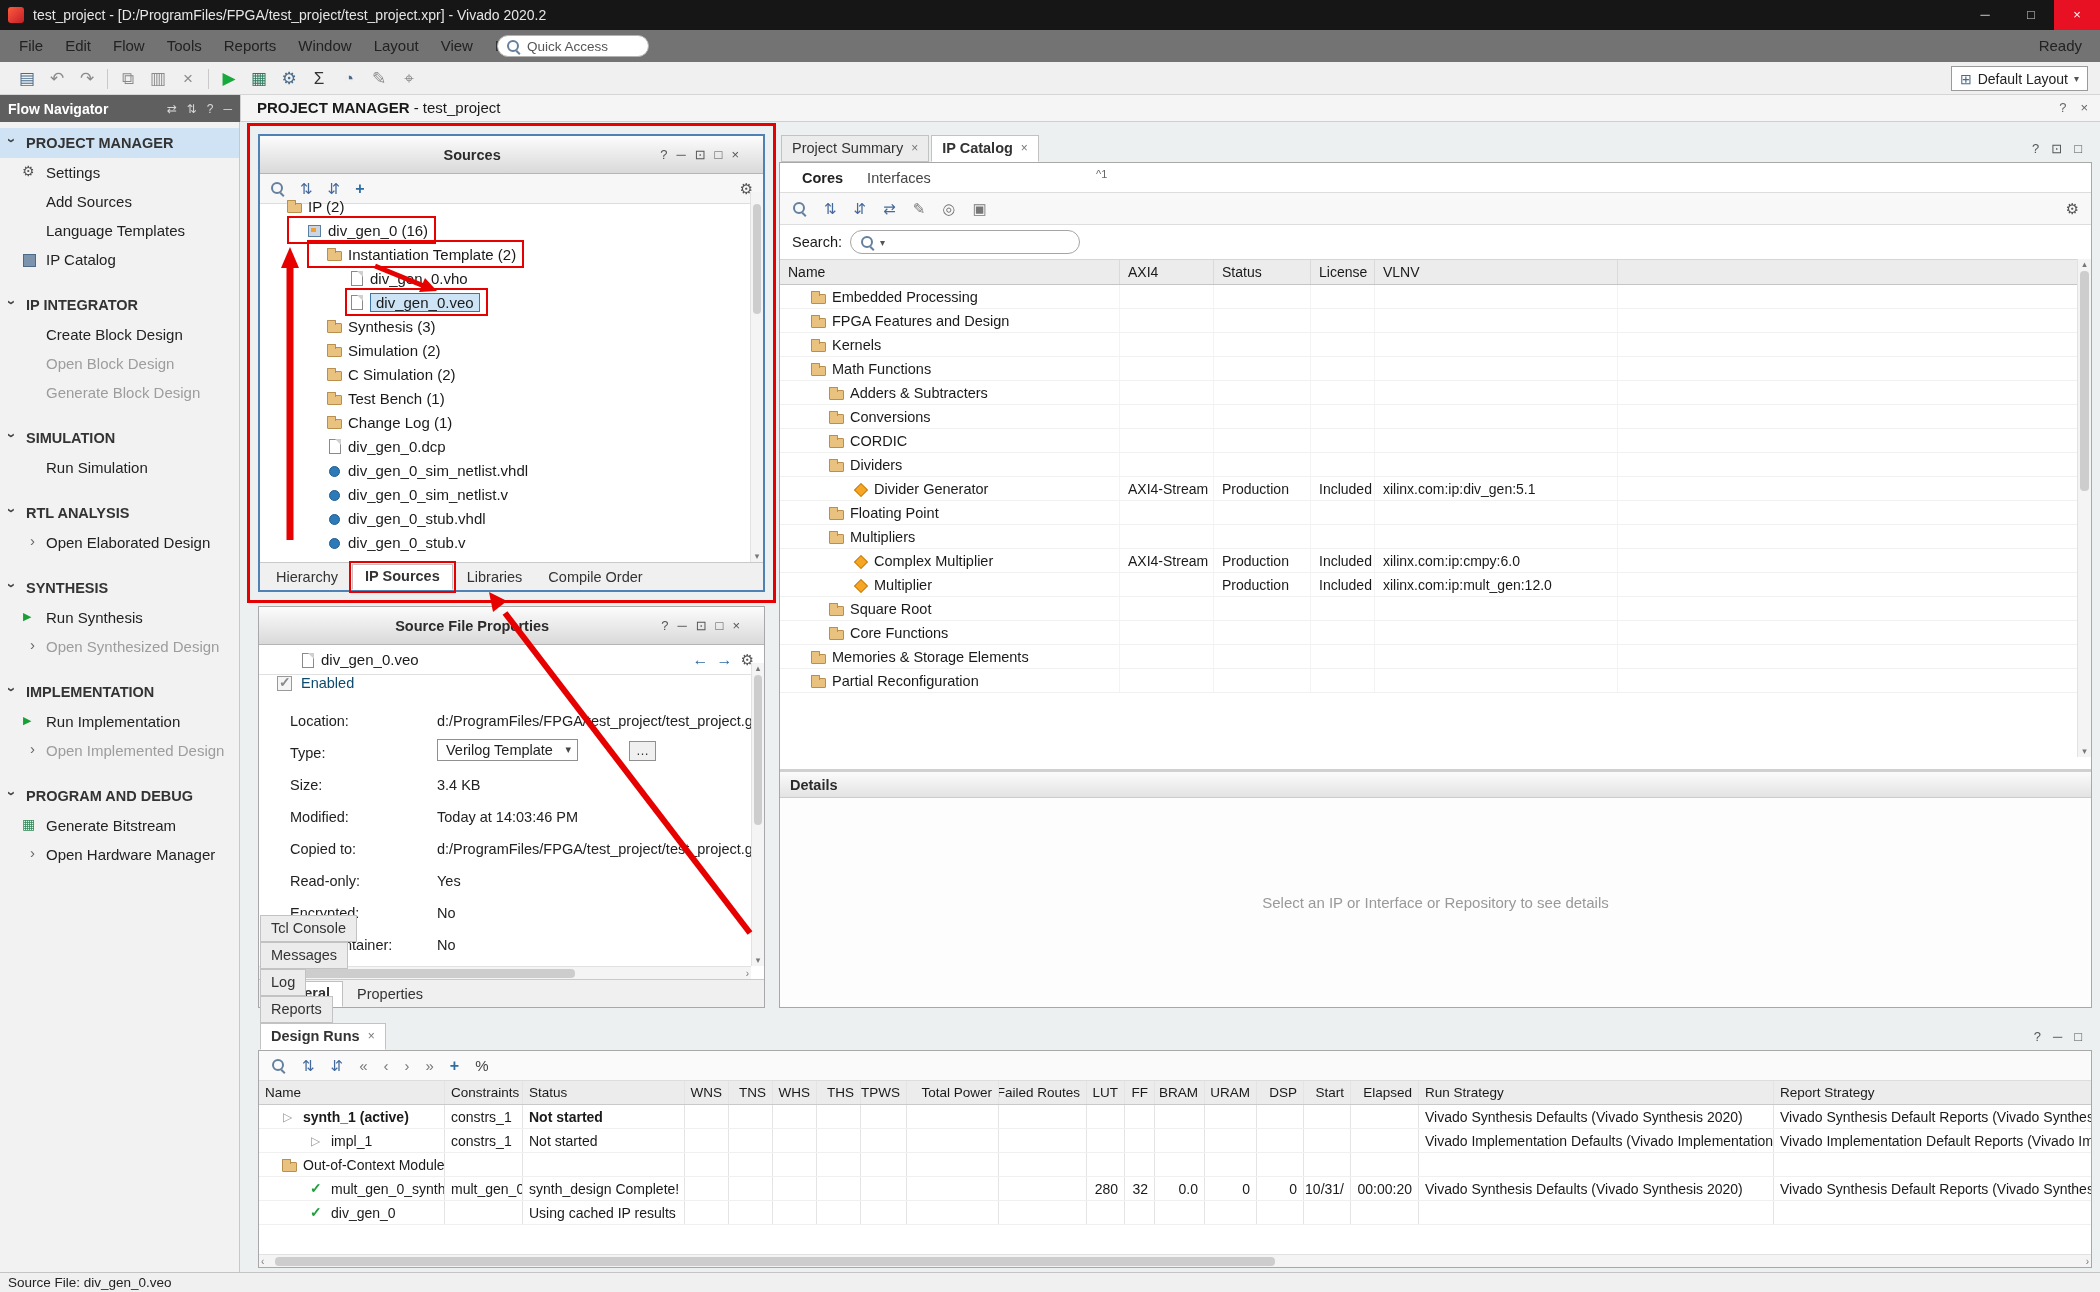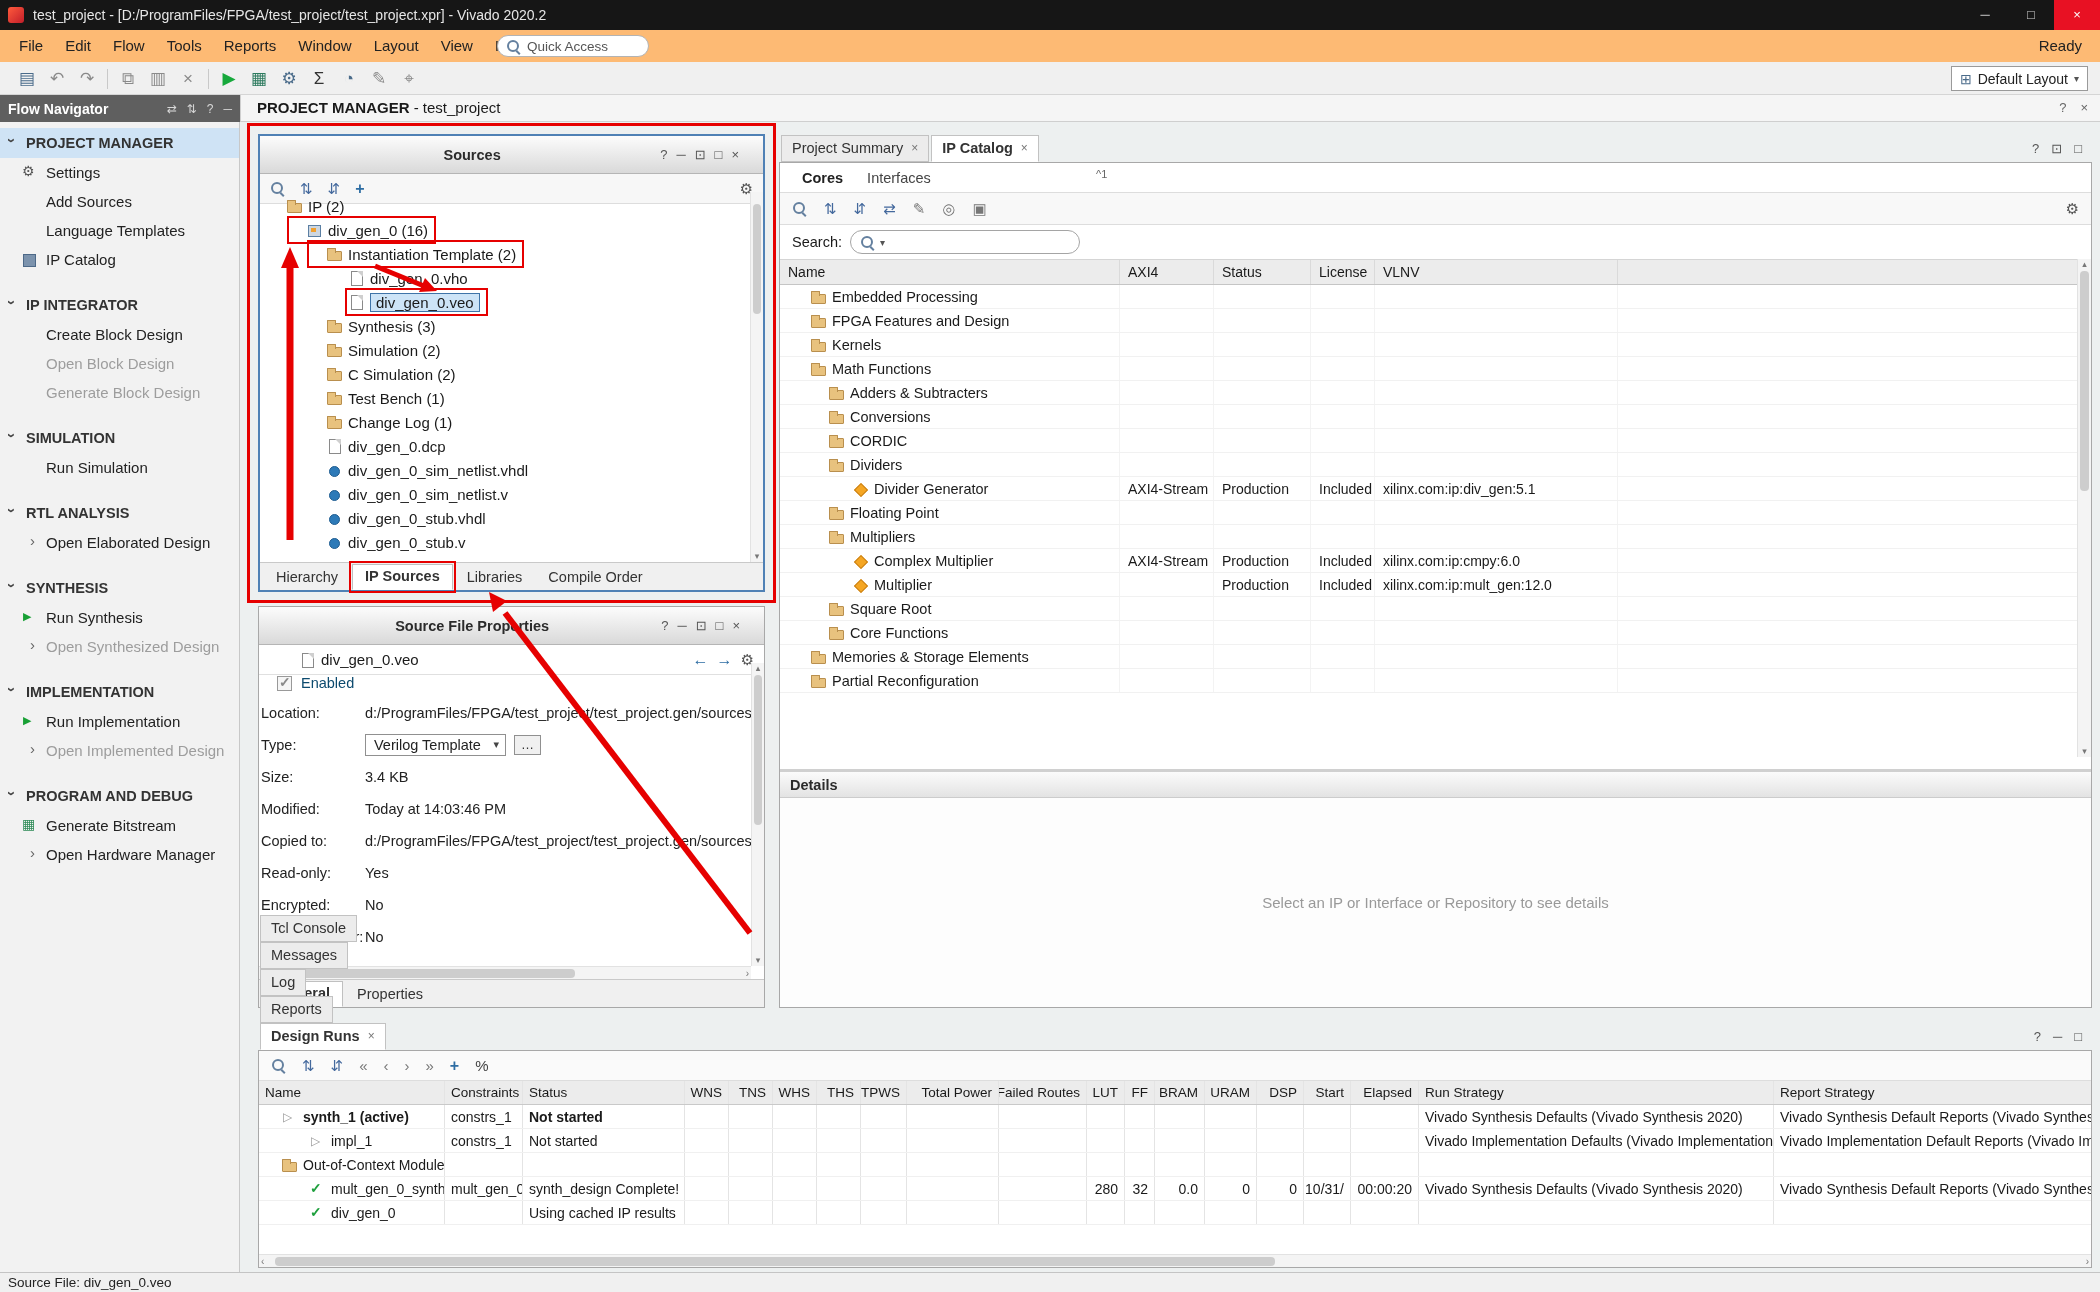--- a/index.html
+++ b/index.html
@@ -7,21 +7,21 @@
        font-family:"Liberation Sans",sans-serif;font-size:15px;color:#1a1a1a;box-sizing:border-box;}
   .app *{box-sizing:border-box;}
   
   .titlebar{position:absolute;left:0;top:0;width:2100px;height:30px;background:#161616;display:flex;align-items:center;}
   .vivado-logo{width:16px;height:16px;margin:0 9px 0 8px;border-radius:3px;background:linear-gradient(135deg,#ff5a3c,#c21e2a);flex:none;}
   .title-text{color:#e6e6e6;font-size:14px;white-space:nowrap;}
   .win-controls{margin-left:auto;display:flex;height:30px;}
   .wbtn{width:46px;height:30px;line-height:30px;text-align:center;color:#cfcfcf;font-size:13px;}
   .wbtn.close{background:#e81123;color:#fff;}
   
-  .menubar{position:absolute;left:0;top:30px;width:2100px;height:44px;background:#fdba74;border-bottom:2px solid #1d4ed8;}
+  .menubar{position:absolute;left:0;top:30px;width:2100px;height:44px;background:#737373;border-bottom:2px solid #1d4ed8;}
   .menu-items{position:absolute;left:8px;top:0;height:32px;display:flex;}
   .menu-item{padding:0 11px;line-height:32px;font-size:15px;color:#222;}
   .quick-access{position:absolute;left:497px;top:5px;width:152px;height:22px;border:1px solid #b3b3b3;border-radius:11px;background:#fff;display:flex;align-items:center;padding:0 8px;gap:6px;}
   .qa-text{color:#555;font-size:13.5px;}
   .ready{position:absolute;right:18px;top:0;line-height:32px;font-size:15px;color:#222;}
   
   .toolbar{position:absolute;left:0;top:62px;width:2100px;height:33px;background:#f0f0f0;border-bottom:1px solid #d5d5d5;}
   .tb-icons{position:absolute;left:12px;top:0;height:33px;display:flex;align-items:center;}
   .tbtn{width:30px;text-align:center;font-size:17px;line-height:33px;}
   .tbtn.sep{width:1px;height:20px;background:#c9c9c9;margin:0 5px;}
@@ -102,21 +102,21 @@
   .src-vscroll{top:56px;bottom:28px;right:0;}
   
   .props-panel{left:258px;top:606px;width:507px;height:402px;}
   .psubhead{height:30px;border-bottom:1px solid #e0e0e0;display:flex;align-items:center;padding:0 10px;gap:8px;}
   .psubhead .spacer{flex:1;}
   .nav-ic{color:#2d6da3;font-size:16px;}
   .props-content{position:absolute;top:56px;bottom:41px;left:0;right:13px;overflow:hidden;}
   .enabled-row{display:flex;align-items:center;gap:9px;margin:12px 0 6px 18px;color:#0c4a6e;font-size:14.5px;}
   .checkbox{display:inline-block;width:15px;height:15px;border:1px solid #999;background:#f5f5f5;position:relative;}
   .checkbox.checked::before{content:"✓";position:absolute;left:1px;top:-3px;color:#8a8a8a;font-size:14px;font-weight:bold;}
-  .prow{display:flex;align-items:center;height:32px;padding-left:2px;font-size:14.5px;}
+  .prow{display:flex;align-items:flex-end;height:32px;padding-left:31px;font-size:14.5px;gap:43px;}
   .plabel{width:104px;color:#222;flex:none;}
   .pvalue{color:#222;white-space:nowrap;overflow:hidden;}
   .prow.combo .pvalue{border:1px solid #909090;padding:2px 24px 2px 8px;position:relative;overflow:visible;}
   .prow.combo .pvalue::after{content:"▾";position:absolute;right:6px;top:3px;font-size:11px;color:#444;}
   .dots{display:none;margin-left:8px;border:1px solid #909090;background:#f0f0f0;padding:0 6px;font-size:13px;line-height:18px;color:#333;}
   .prow.combo .dots{display:inline-block;}
   .props-hscroll{left:0;right:13px;bottom:28px;}
   .props-hscroll .thumb{left:16px;width:300px;}
   .props-vscroll{top:56px;bottom:41px;right:0;}
   

